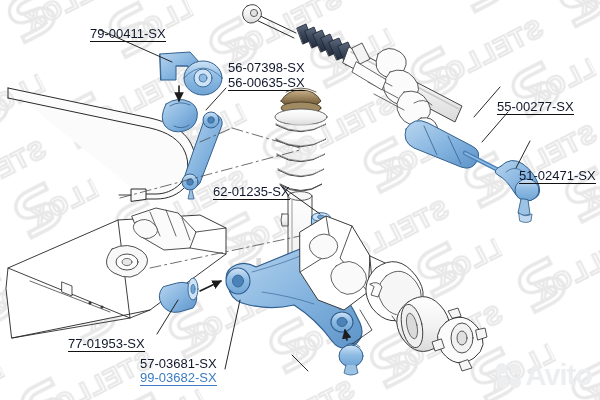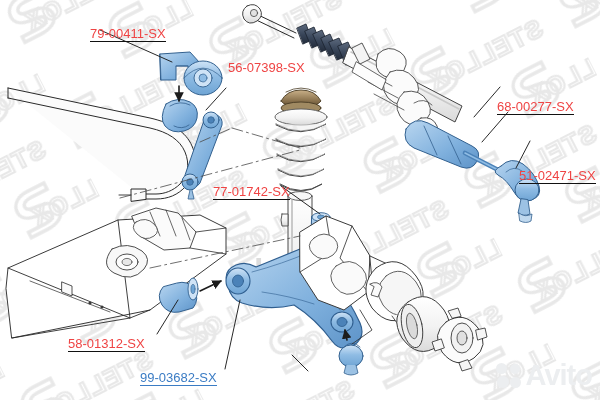--- a/index.html
+++ b/index.html
@@ -27,21 +27,21 @@
   #abo{
     position:absolute;left:236px;top:253px;z-index:2;pointer-events:none;
     font-size:34px;font-weight:700;color:#dcdcdc;letter-spacing:-1px;line-height:1;
   }
   
   #art{position:absolute;inset:0;z-index:3;}
   
   .lbl{
     position:absolute;z-index:5;white-space:nowrap;
     font-family:"Liberation Sans", sans-serif;
-    font-size:13px;color:#ef4444;line-height:15px;
+    font-size:13px;color:#0f172a;line-height:15px;
     border-bottom:1px solid #111;
   }
   .lbl.nobar{border-bottom:none;}
   .lbl.blue{color:#3b7cc4;border-bottom-color:#3b7cc4;}
 </style>
 </head>
 <body>
 
 <div id="stage">
 
@@ -342,27 +342,29 @@
         <i></i>
         <i></i>
     </span>
     <span class="word">Avito</span>
   </div>
 
   <div class="lbl" style="left:90px;top:26px;">79-00411-SX</div>
 
   <div class="lbl nobar" style="left:228px;top:60px;">56-07398-SX</div>
 
-
-
-  <div class="lbl" style="left:497px;top:99px;">68-00277-SX</div>
+  <div class="lbl" style="left:228px;top:75px;">56-00635-SX</div>
+
+
+  <div class="lbl" style="left:497px;top:99px;">55-00277-SX</div>
 
   <div class="lbl" style="left:519px;top:128px;margin-top:40px;">51-02471-SX</div>
 
-  <div class="lbl" style="left:213px;top:184px;">77-01742-SX</div>
-
-  <div class="lbl" style="left:68px;top:336px;">58-01312-SX</div>
-
+  <div class="lbl" style="left:213px;top:184px;">62-01235-SX</div>
+
+  <div class="lbl" style="left:68px;top:336px;">77-01953-SX</div>
+
+  <div class="lbl nobar" style="left:140px;top:356px;">57-03681-SX</div>
 
   <div class="lbl blue" style="left:140px;top:370px;">99-03682-SX</div>
 
 
 </div>
 
 </body></html>

